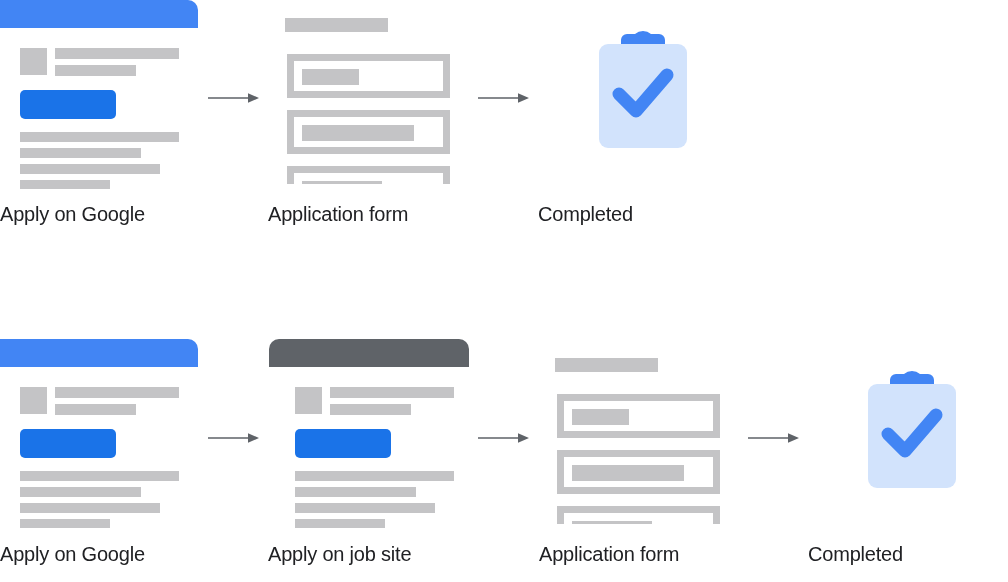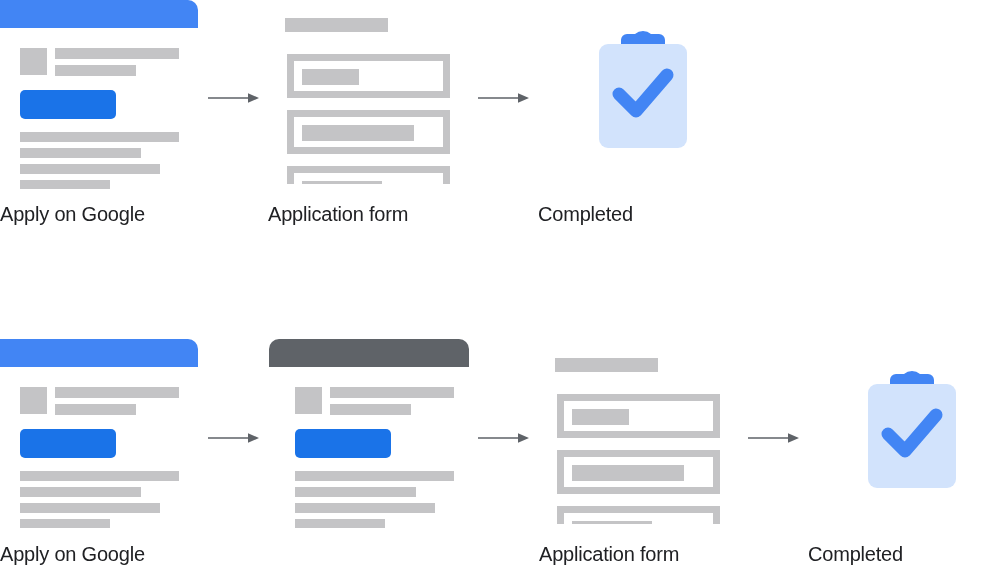--- a/index.html
+++ b/index.html
@@ -206,16 +206,17 @@
 
   <div class="clipboard" style="left:866px; top:368px; width:92px; height:120px;">
     <svg width="92" height="120" viewBox="0 0 92 120" xmlns="http://www.w3.org/2000/svg">
       <path d="M30 6 h8 a12 12 0 0 1 16 0 h8 a6 6 0 0 1 6 6 v10 h-44 v-10 a6 6 0 0 1 6 -6 z" fill="#4285f4"></path>
       <rect x="2" y="16" width="88" height="104" rx="9" fill="#d2e3fc"></rect>
       <path d="M22 66 L39 83 L70 47" fill="none" stroke="#4285f4" stroke-width="13" stroke-linecap="round" stroke-linejoin="round"></path>
     </svg>
   </div>
 
   <div class="caption" style="left:0px; top:543px;">Apply on Google</div>
+  <div class="caption" style="left:268px; top:543px;">Apply on job site</div>
   <div class="caption" style="left:539px; top:543px;">Application form</div>
   <div class="caption" style="left:808px; top:543px;">Completed</div>
 
 </div>
 
 </body></html>

